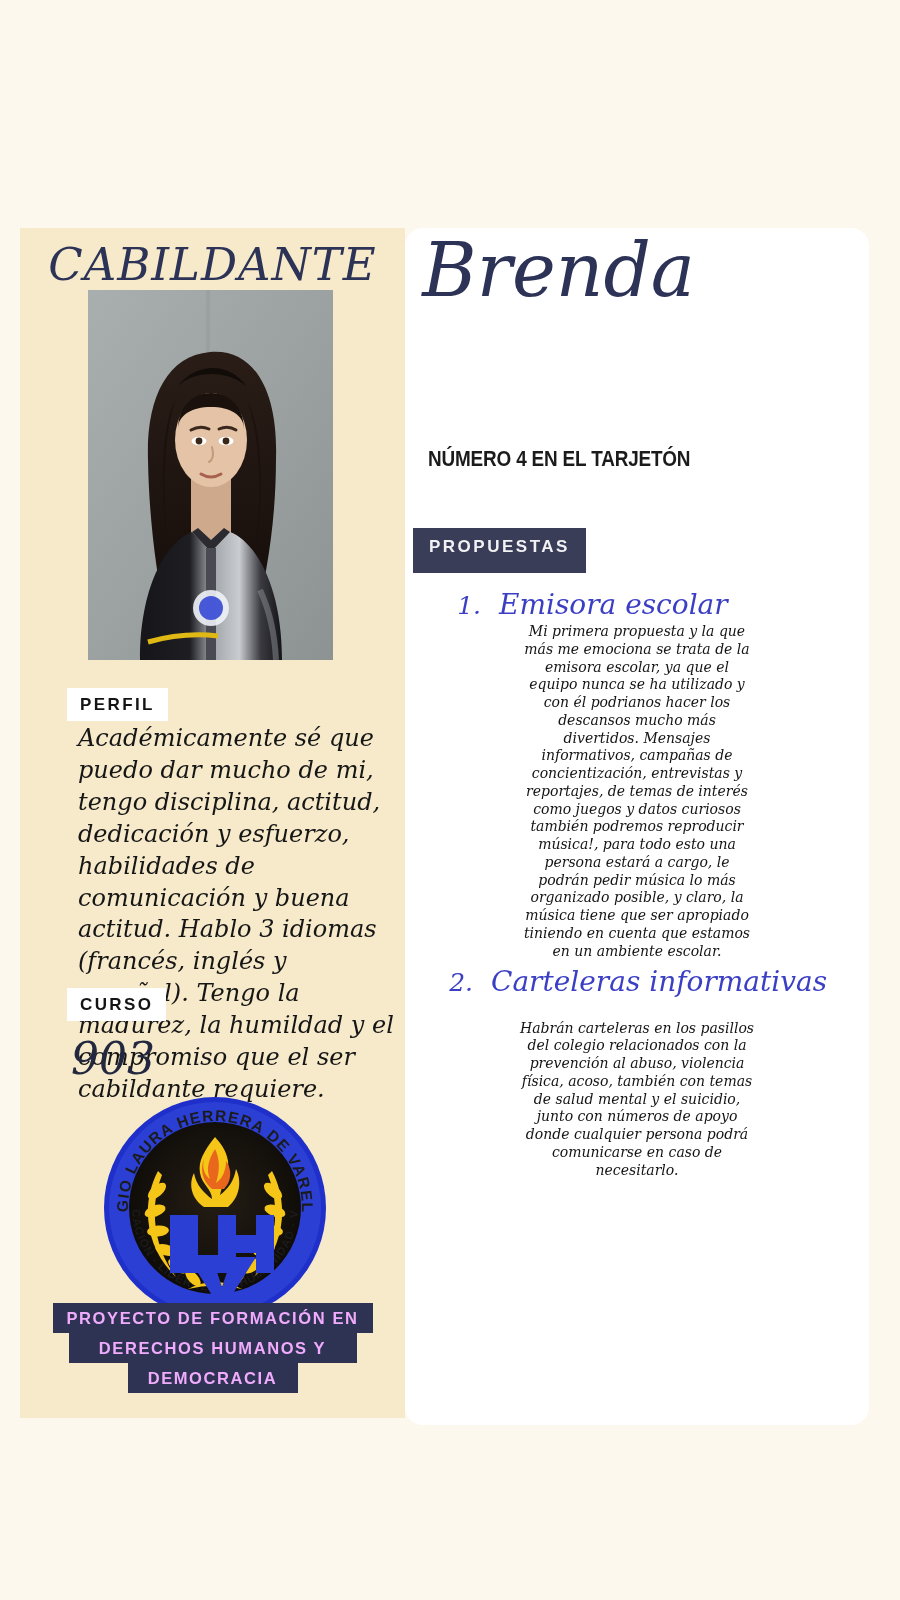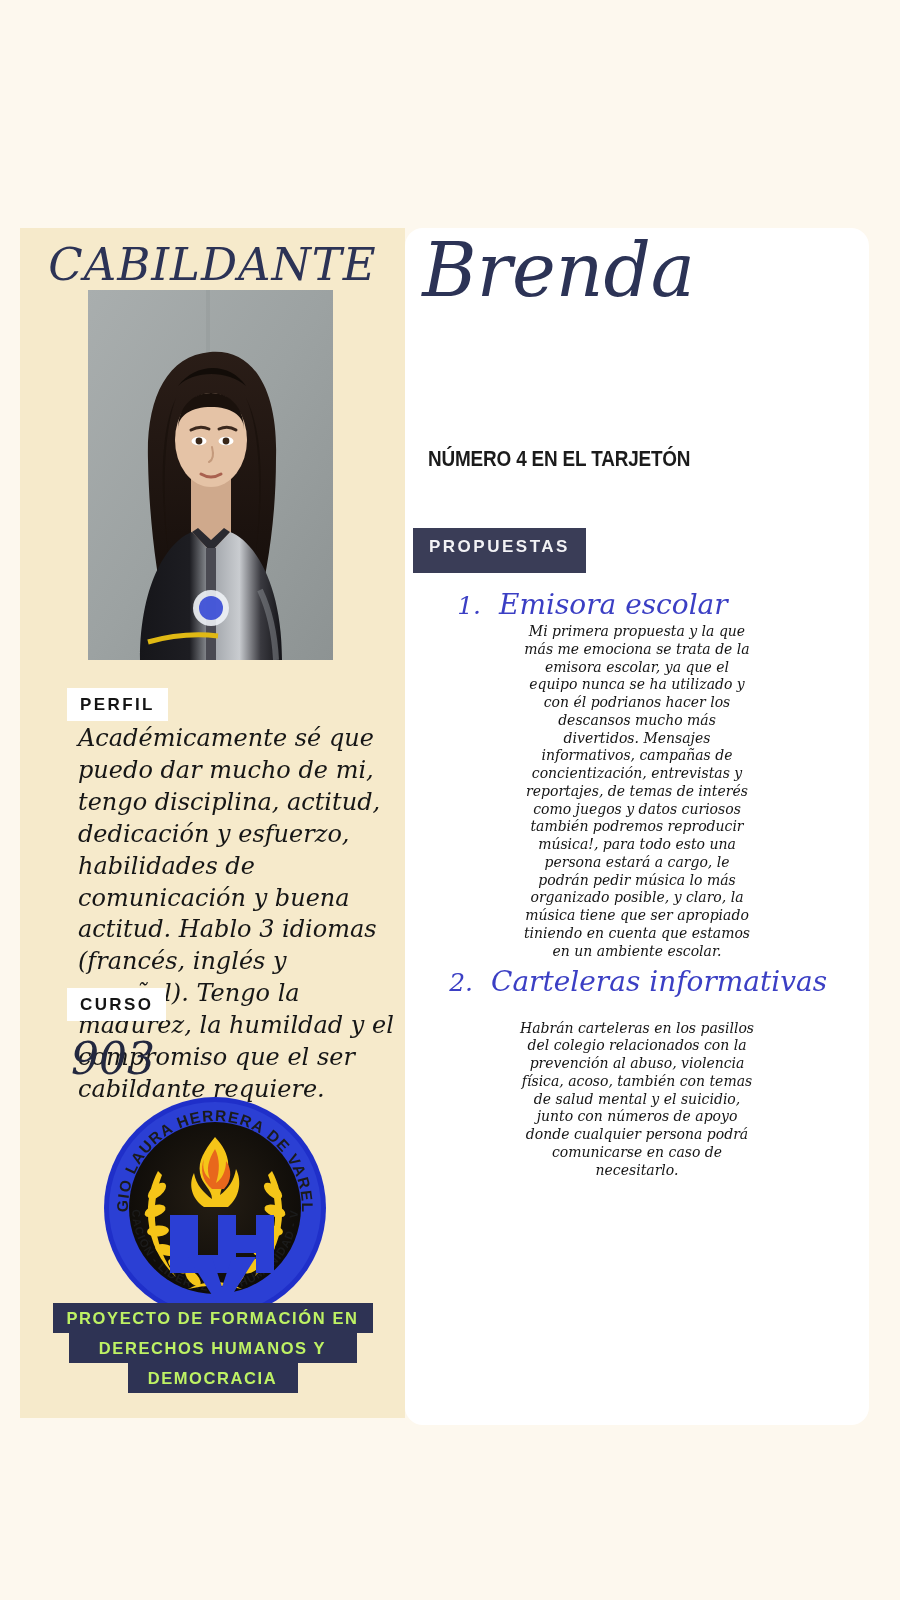--- a/index.html
+++ b/index.html
@@ -58,21 +58,21 @@
     font-style:italic;
     font-size:44px;
     color:#23283f;
   }
 
   .logo{position:absolute;left:80px;top:865px;width:230px;height:230px;}
   .logo svg{display:block;}
 
   .banner{position:absolute;left:0px;top:1075px;width:385px;}
   .bar{
-    background:#2e3354;color:#bef264;
+    background:#2e3354;color:#f0abfc;
     font-family:"Liberation Sans",sans-serif;
     font-weight:bold;letter-spacing:1.6px;
     font-size:16.5px;
     text-align:center;
     padding:6px 0 5px 0;
     margin:0 auto;
   }
   .bar1{width:320px;}
   .bar2{width:288px;}
   .bar3{width:170px;}

